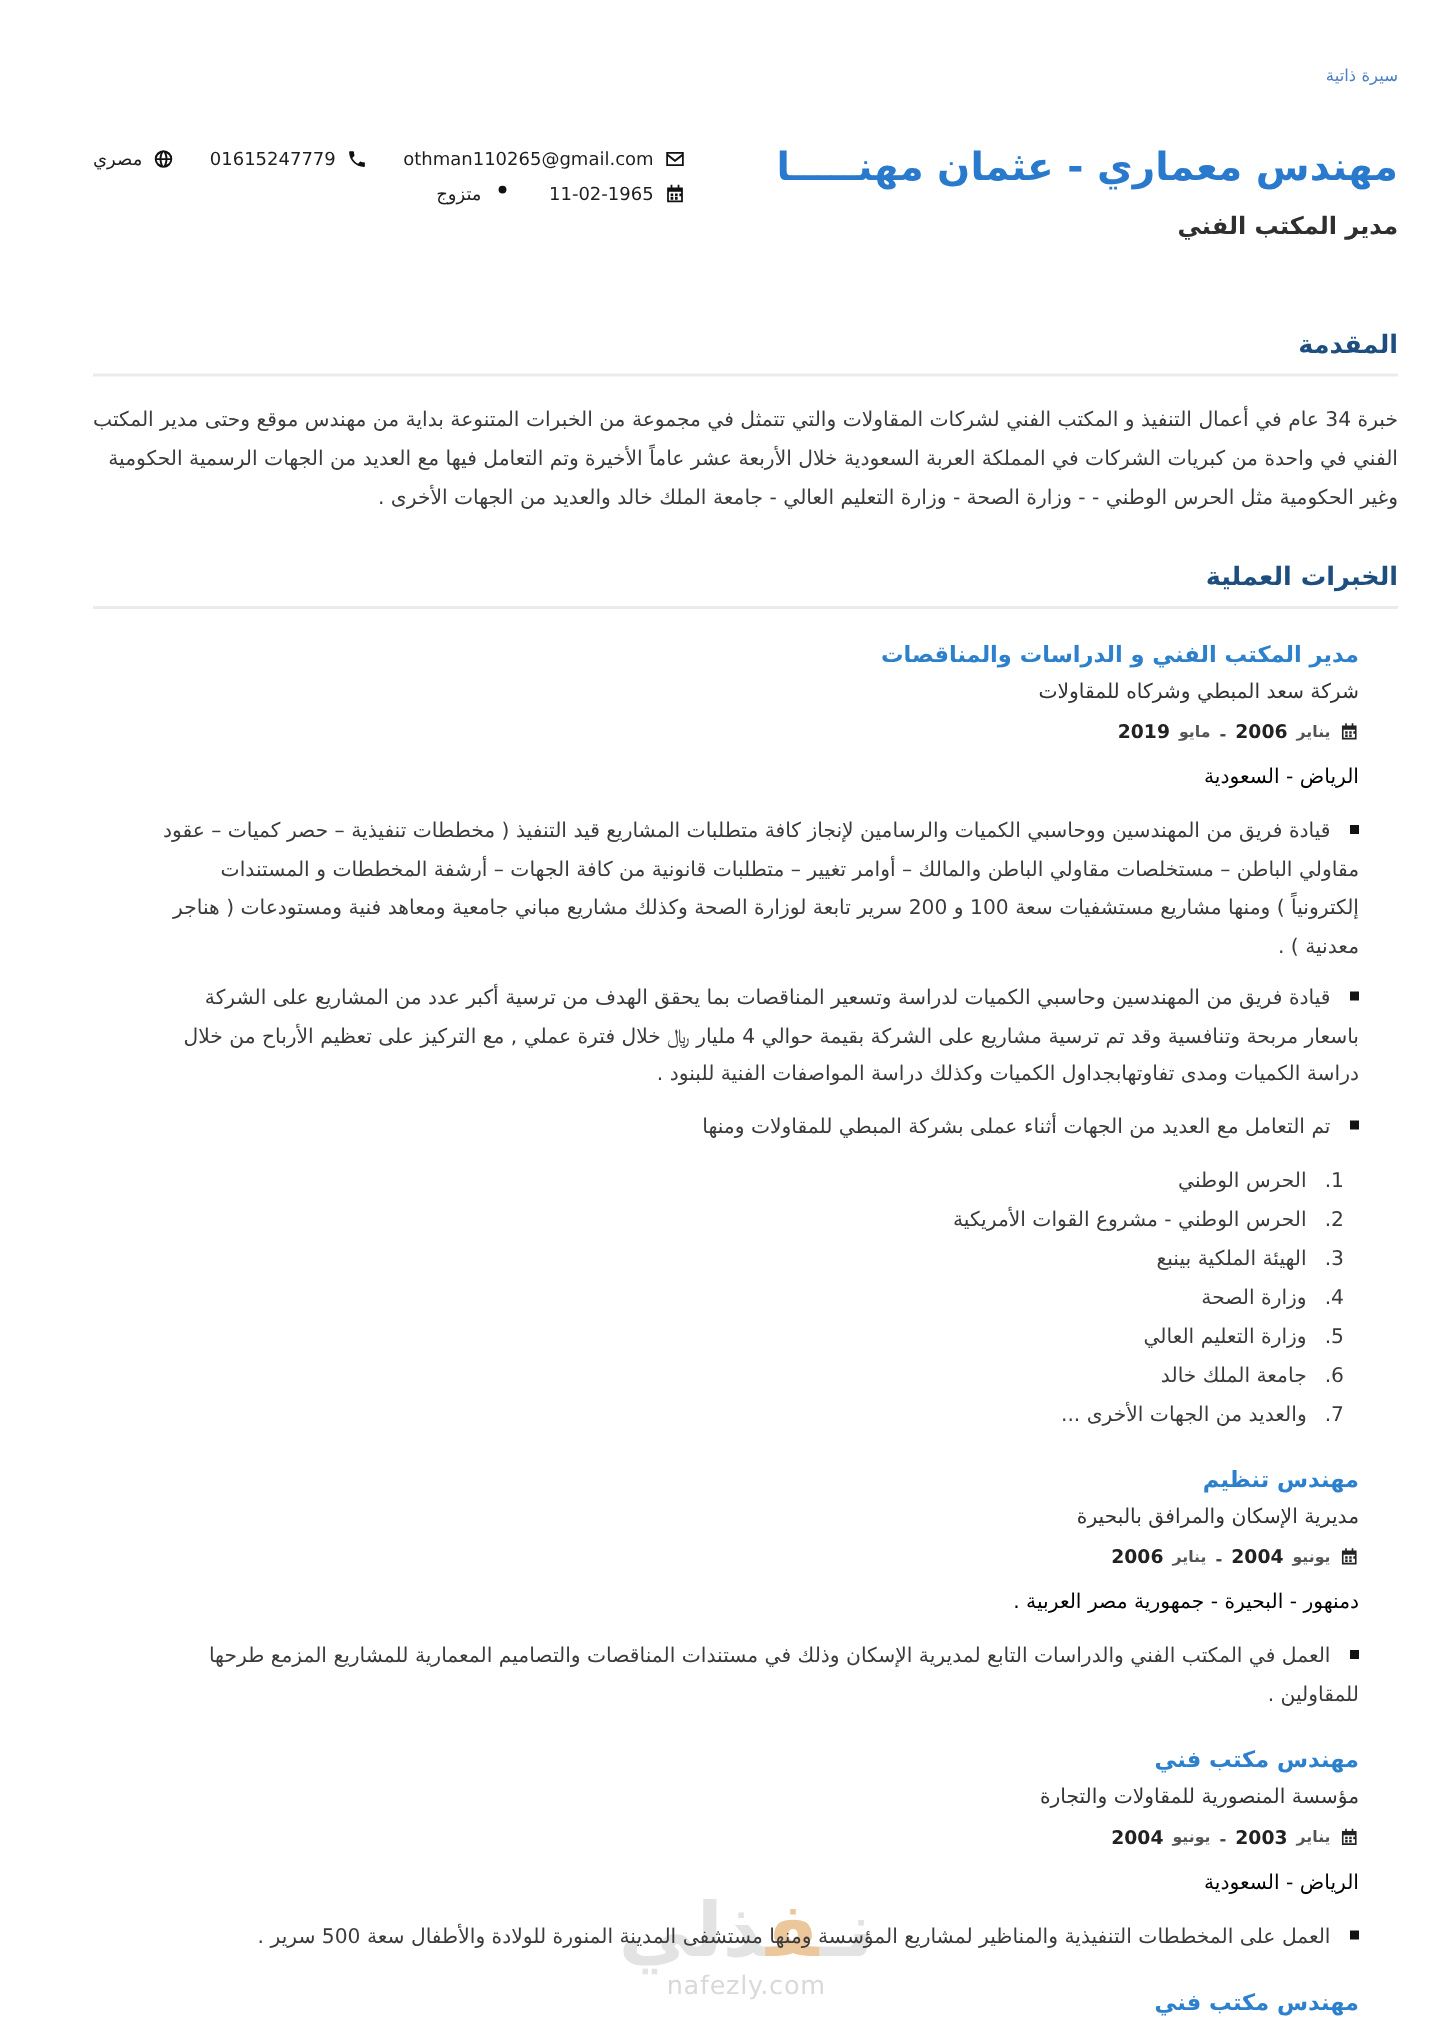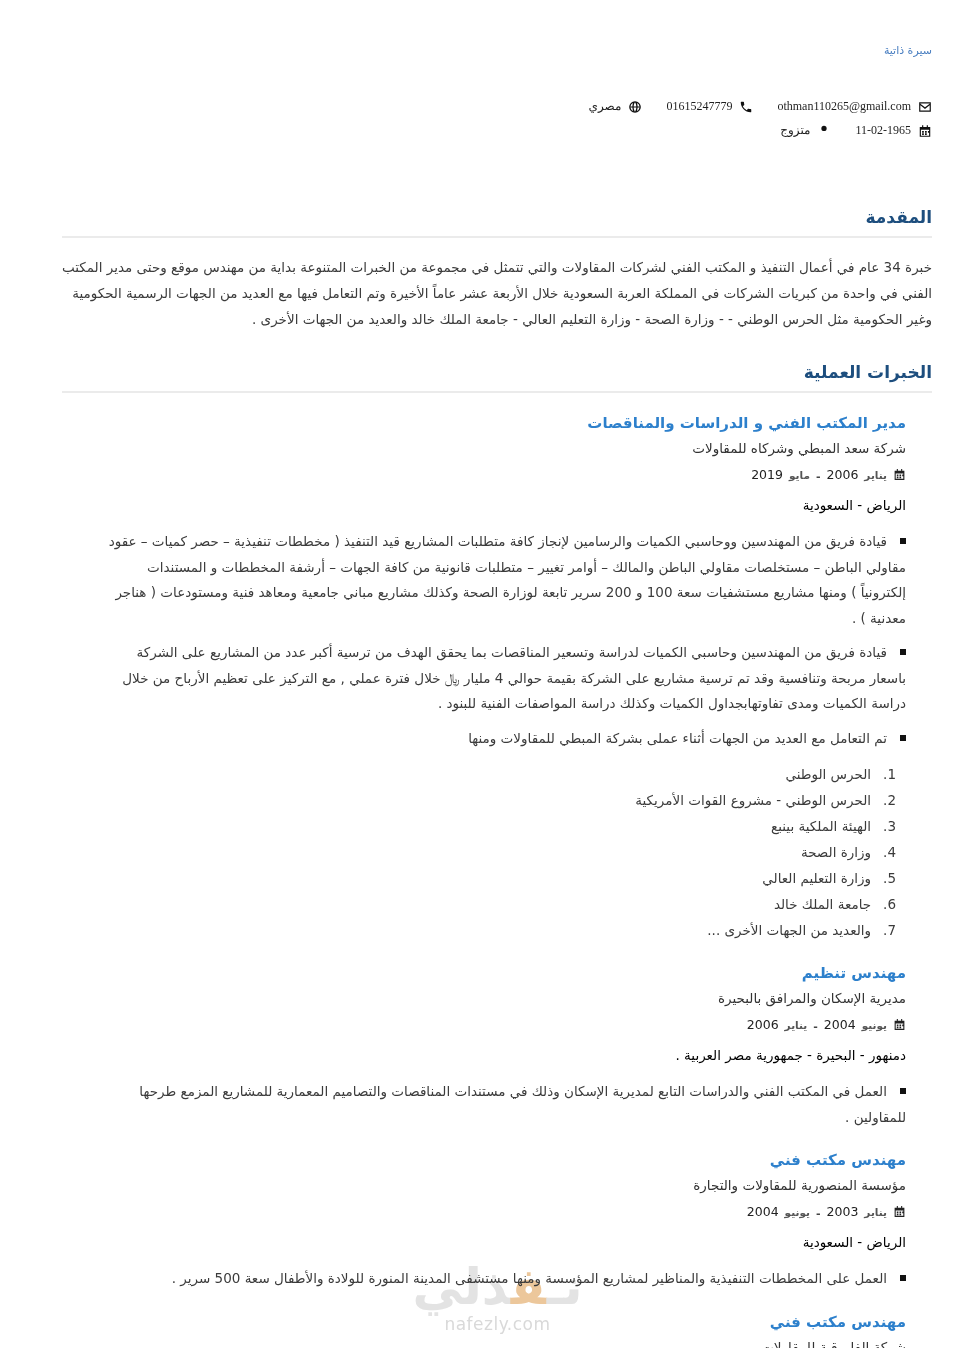--- a/index.html
+++ b/index.html
@@ -17,39 +17,39 @@
   
   .page-label { font-size:11px; color:#4a7fc1; text-align:right; }
 
   
   .header { display:flex; justify-content:space-between; margin-top:38px; }
   .title-block { text-align:right; order:1; }
   .cv-title { font-size:26px; line-height:34px; font-weight:bold; color:#2979cd; }
   .cv-subtitle { font-size:16px; font-weight:bold; color:#2f2f2f; margin-top:12px; }
   .contact { order:2; padding-top:4px; }
   .contact-row { display:flex; justify-content:flex-start; gap:24px; margin-bottom:9px; }
-  .contact-item { display:flex; align-items:center; gap:7px; font-size:12px; color:#1e1e1e; white-space:nowrap;font-family:Liberation Serif, serif; }
+  .contact-item { display:flex; align-items:center; gap:7px; font-size:12px; color:#1e1e1e; white-space:nowrap; }
   .contact-item .ltr { direction:ltr; unicode-bidi:embed; }
   .cicon { width:14px; height:14px; flex:0 0 auto; }
   .cicon svg { display:block; width:100%; height:100%; }
 
   
   .section-heading { font-size:17px; font-weight:bold; color:#1d4e7e; text-align:right; }
   .divider { border-top:2px solid #ebebeb; margin-top:9px; }
   .section-intro { margin-top:60px; }
   .section-exp { margin-top:30px; }
   .intro-text { margin-top:16px; font-size:13.5px; line-height:26px; color:#3b3b3b; text-align:right; }
 
   
   .job { margin-top:20px; padding-right:26px;margin-left:40px; }
   .job-title { font-size:15px; font-weight:600; color:#2d80cc; line-height:20px; }
   .job-company { font-size:13.5px; color:#333333; margin-top:7px; }
   .job-date { margin-top:9px; display:flex; align-items:center; gap:6px; }
   .job-date .m { font-size:10.5px; color:#555555; font-weight:600; }
-  .job-date .y { font-size:12.5px; color:#222222; font-weight:normal; }
+  .job-date .y { font-size:12.5px; color:#222222; font-weight:bold; }
   .date-sep::before { content:"-"; font-size:11px; color:#444; font-weight:bold; }
   .dicon { width:13px; height:13px; }
   .dicon svg { display:block; width:100%; height:100%; }
   .job-location { font-size:13.5px; color:#000000; margin-top:13px; }
 
   .bullets { margin-top:16px; list-style:none; }
   .bullets li { font-size:13.5px; line-height:25.5px; color:#3b3b3b; margin-bottom:9px; text-align:right; }
   .bullets li::before {
     content:""; display:inline-block; width:6px; height:6px; background:#121212;
     margin-left:13px; vertical-align:2px;
@@ -70,20 +70,24 @@
 <div class="watermark">
   <div class="wm-logo"><span>نـ</span><span class="accent">ف</span><span>ذلي</span></div>
   <div class="wm-url">nafezly.com</div>
 </div>
 
 <div class="content">
 
   <div class="page-label">سيرة ذاتية</div>
 
   <div class="header">
+    <div class="title-block">
+      <div class="cv-title">مهندس معماري - عثمان مهنـــــا</div>
+      <div class="cv-subtitle">مدير المكتب الفني</div>
+    </div>
 
     <div class="contact">
       <div class="contact-row">
         <div class="contact-item">
           <span class="cicon">
             <svg viewBox="0 0 24 24">
                 <path fill="#111" d="M2 4h20v16H2V4zm2 2v.4l8 6.2 8-6.2V6H4zm16 12V9.1l-8 6.2-8-6.2V18h16z"></path>
               </svg>
           </span>
           <span class="ltr">othman110265@gmail.com</span>

